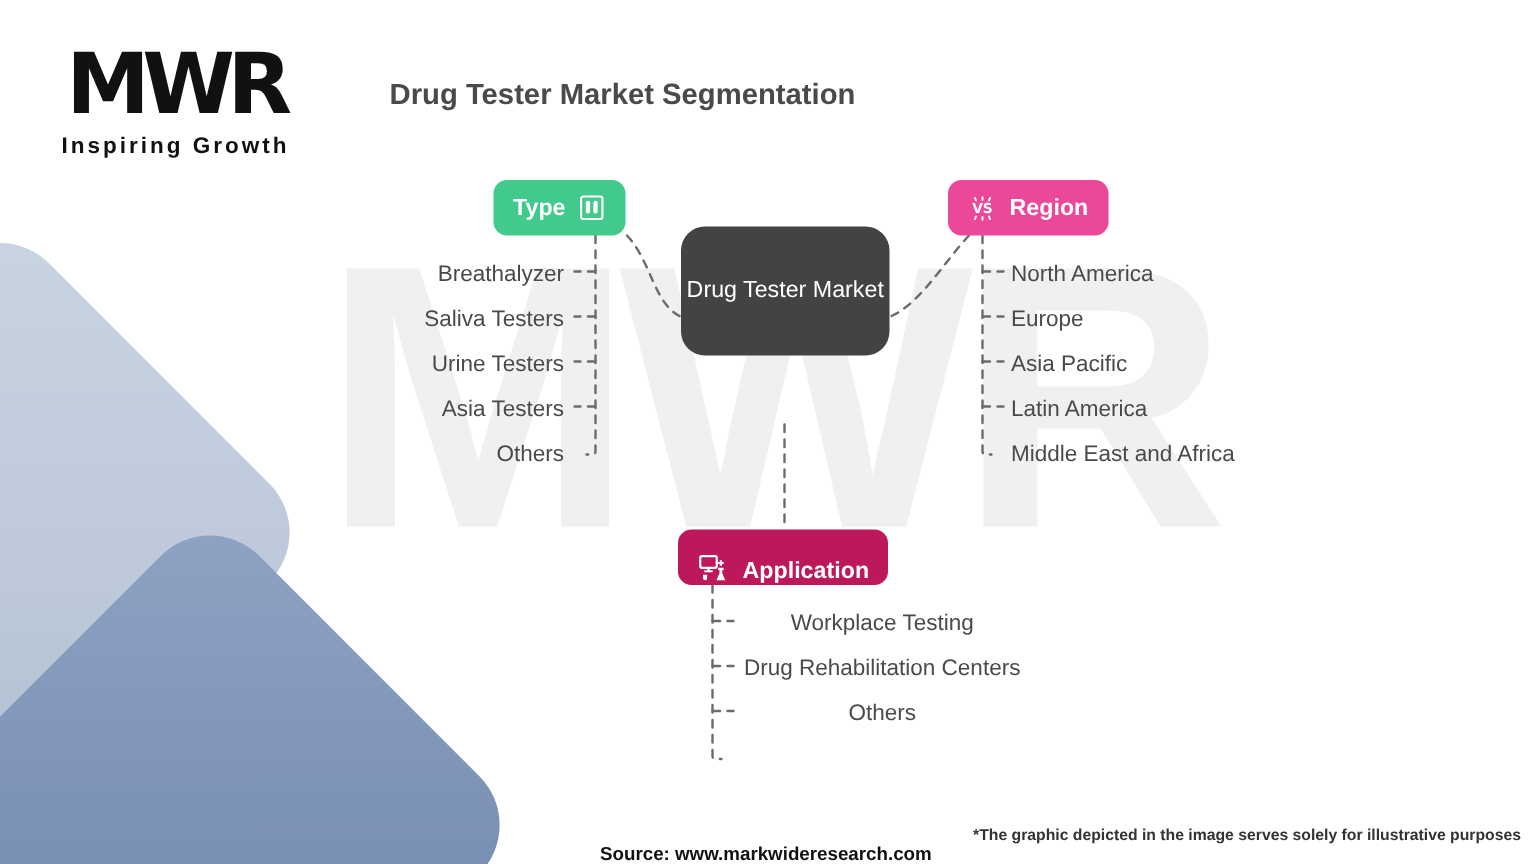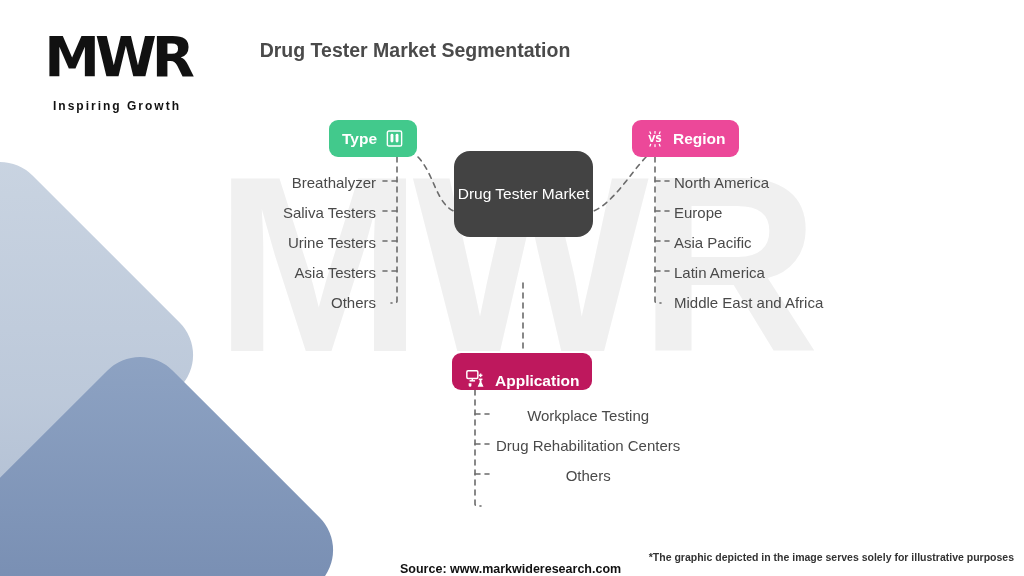--- a/index.html
+++ b/index.html
@@ -47,26 +47,26 @@
   }
   #logo-mark{
     font-size:56px;font-weight:700;letter-spacing:-5px;color:#111;
     line-height:.95;font-family:"DejaVu Sans", sans-serif;
   }
   #logo-name{
     font-size:16.5px;font-weight:700;color:#111;letter-spacing:-.2px;
     margin-top:2px;
   }
   #logo-tag{
-    font-size:12px;font-weight:600;color:#111;letter-spacing:2px;
-    margin-top:16px;
+    font-size:15px;font-weight:600;color:#111;letter-spacing:2px;
+    margin-top:6px;
   }
 
   #page-title{
-    position:absolute;left:0;top:39px;width:830px;
+    position:absolute;left:0;top:52px;width:830px;
     text-align:center;
     font-size:19.5px;font-weight:700;color:#4a4a4a;
     z-index:5;
   }
 
   
   #diagram{position:absolute;inset:0;z-index:4;}
   #connector-svg{position:absolute;left:0;top:0;width:1024px;height:576px;z-index:3;pointer-events:none;}
 
   .badge{

